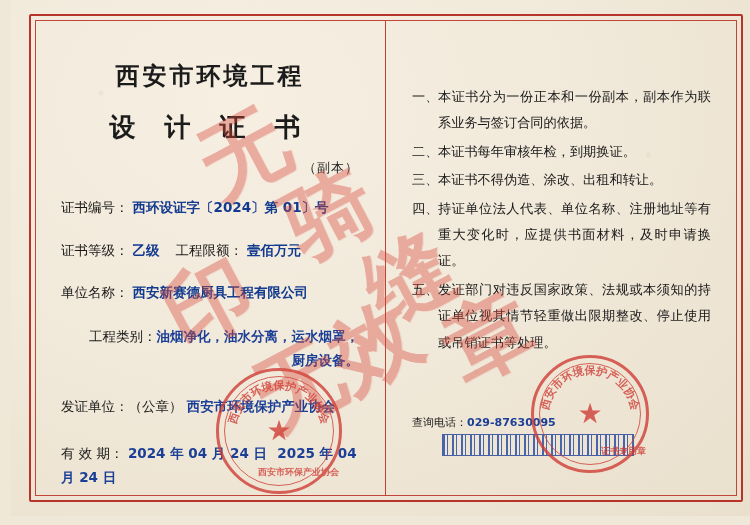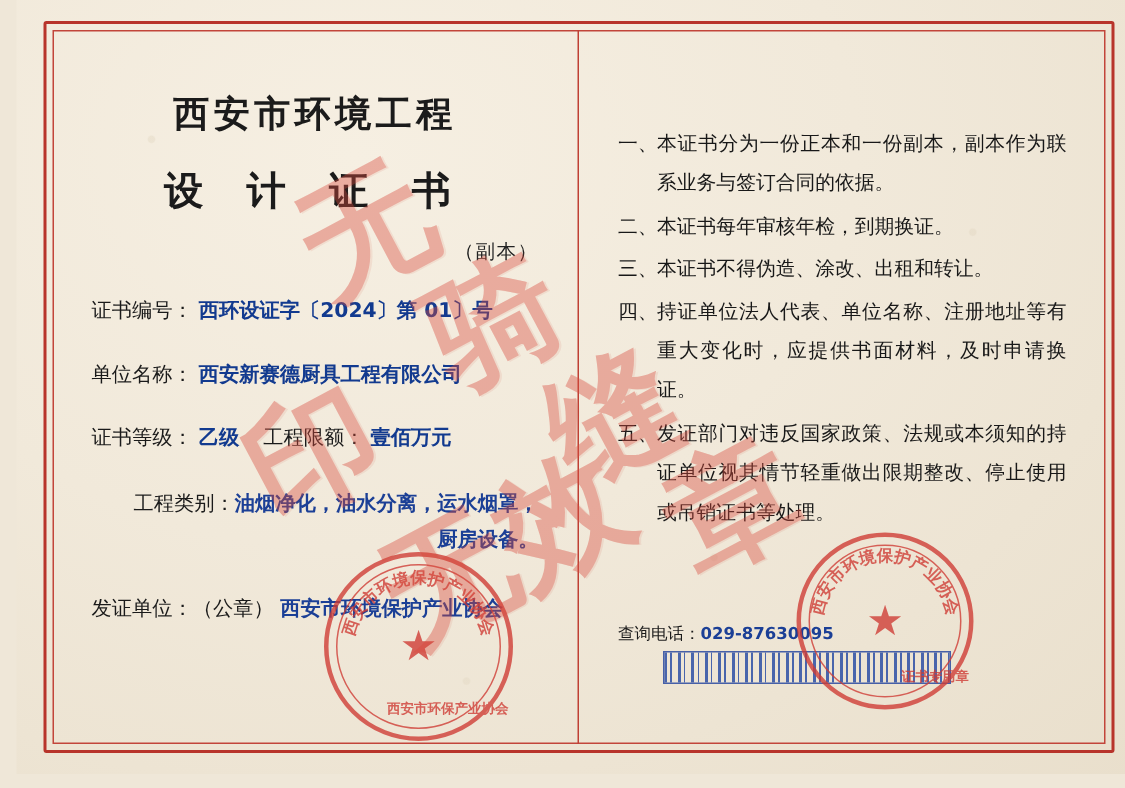--- a/index.html
+++ b/index.html
@@ -191,41 +191,46 @@
     <div class="title1">西安市环境工程</div>
     <div class="title2">设 计 证 书</div>
     <div class="subtitle">（副本）</div>
 
     <div class="field">
       <span class="lbl">证书编号：</span>
       <span class="val">西环设证字〔2024〕第 01〕号</span>
     </div>
 
     <div class="field">
-      <span class="lbl">单位名称：</span>
-      <span class="val">西安新赛德厨具工程有限公司</span>
-    </div>
-
-    <div class="field">
       <span class="lbl">证书等级：</span>
       <span class="val">乙级</span>
       <span class="lbl" style="margin-left:16px">工程限额：</span>
       <span class="val">壹佰万元</span>
     </div>
 
+    <div class="field">
+      <span class="lbl">单位名称：</span>
+      <span class="val">西安新赛德厨具工程有限公司</span>
+    </div>
+
     <div class="row-multi">
       <span class="lbl">工程类别：</span><span class="val">油烟净化，油水分离，运水烟罩，</span>
       <span class="val indent">厨房设备。</span>
     </div>
 
     <div class="dates">
       <span class="lbl">发证单位：（公章）</span>
       <span class="inline-blue">西安市环境保护产业协会</span>
     </div>
 
+    <div class="dates">
+      <span class="lbl">有 效 期：</span>
+      <span class="inline-blue">2024 年  04 月  24 日</span>
+      <span class="inline-blue" style="margin-left:6px">2025 年  04 月  24 日</span>
+    </div>
   </div>
 
   <div class="col col-right">
 
     <div class="notice">
       <div class="notice-item">
         <span class="num">一、</span>
         <span class="txt">本证书分为一份正本和一份副本，副本作为联系业务与签订合同的依据。</span>
       </div>
       <div class="notice-item">

